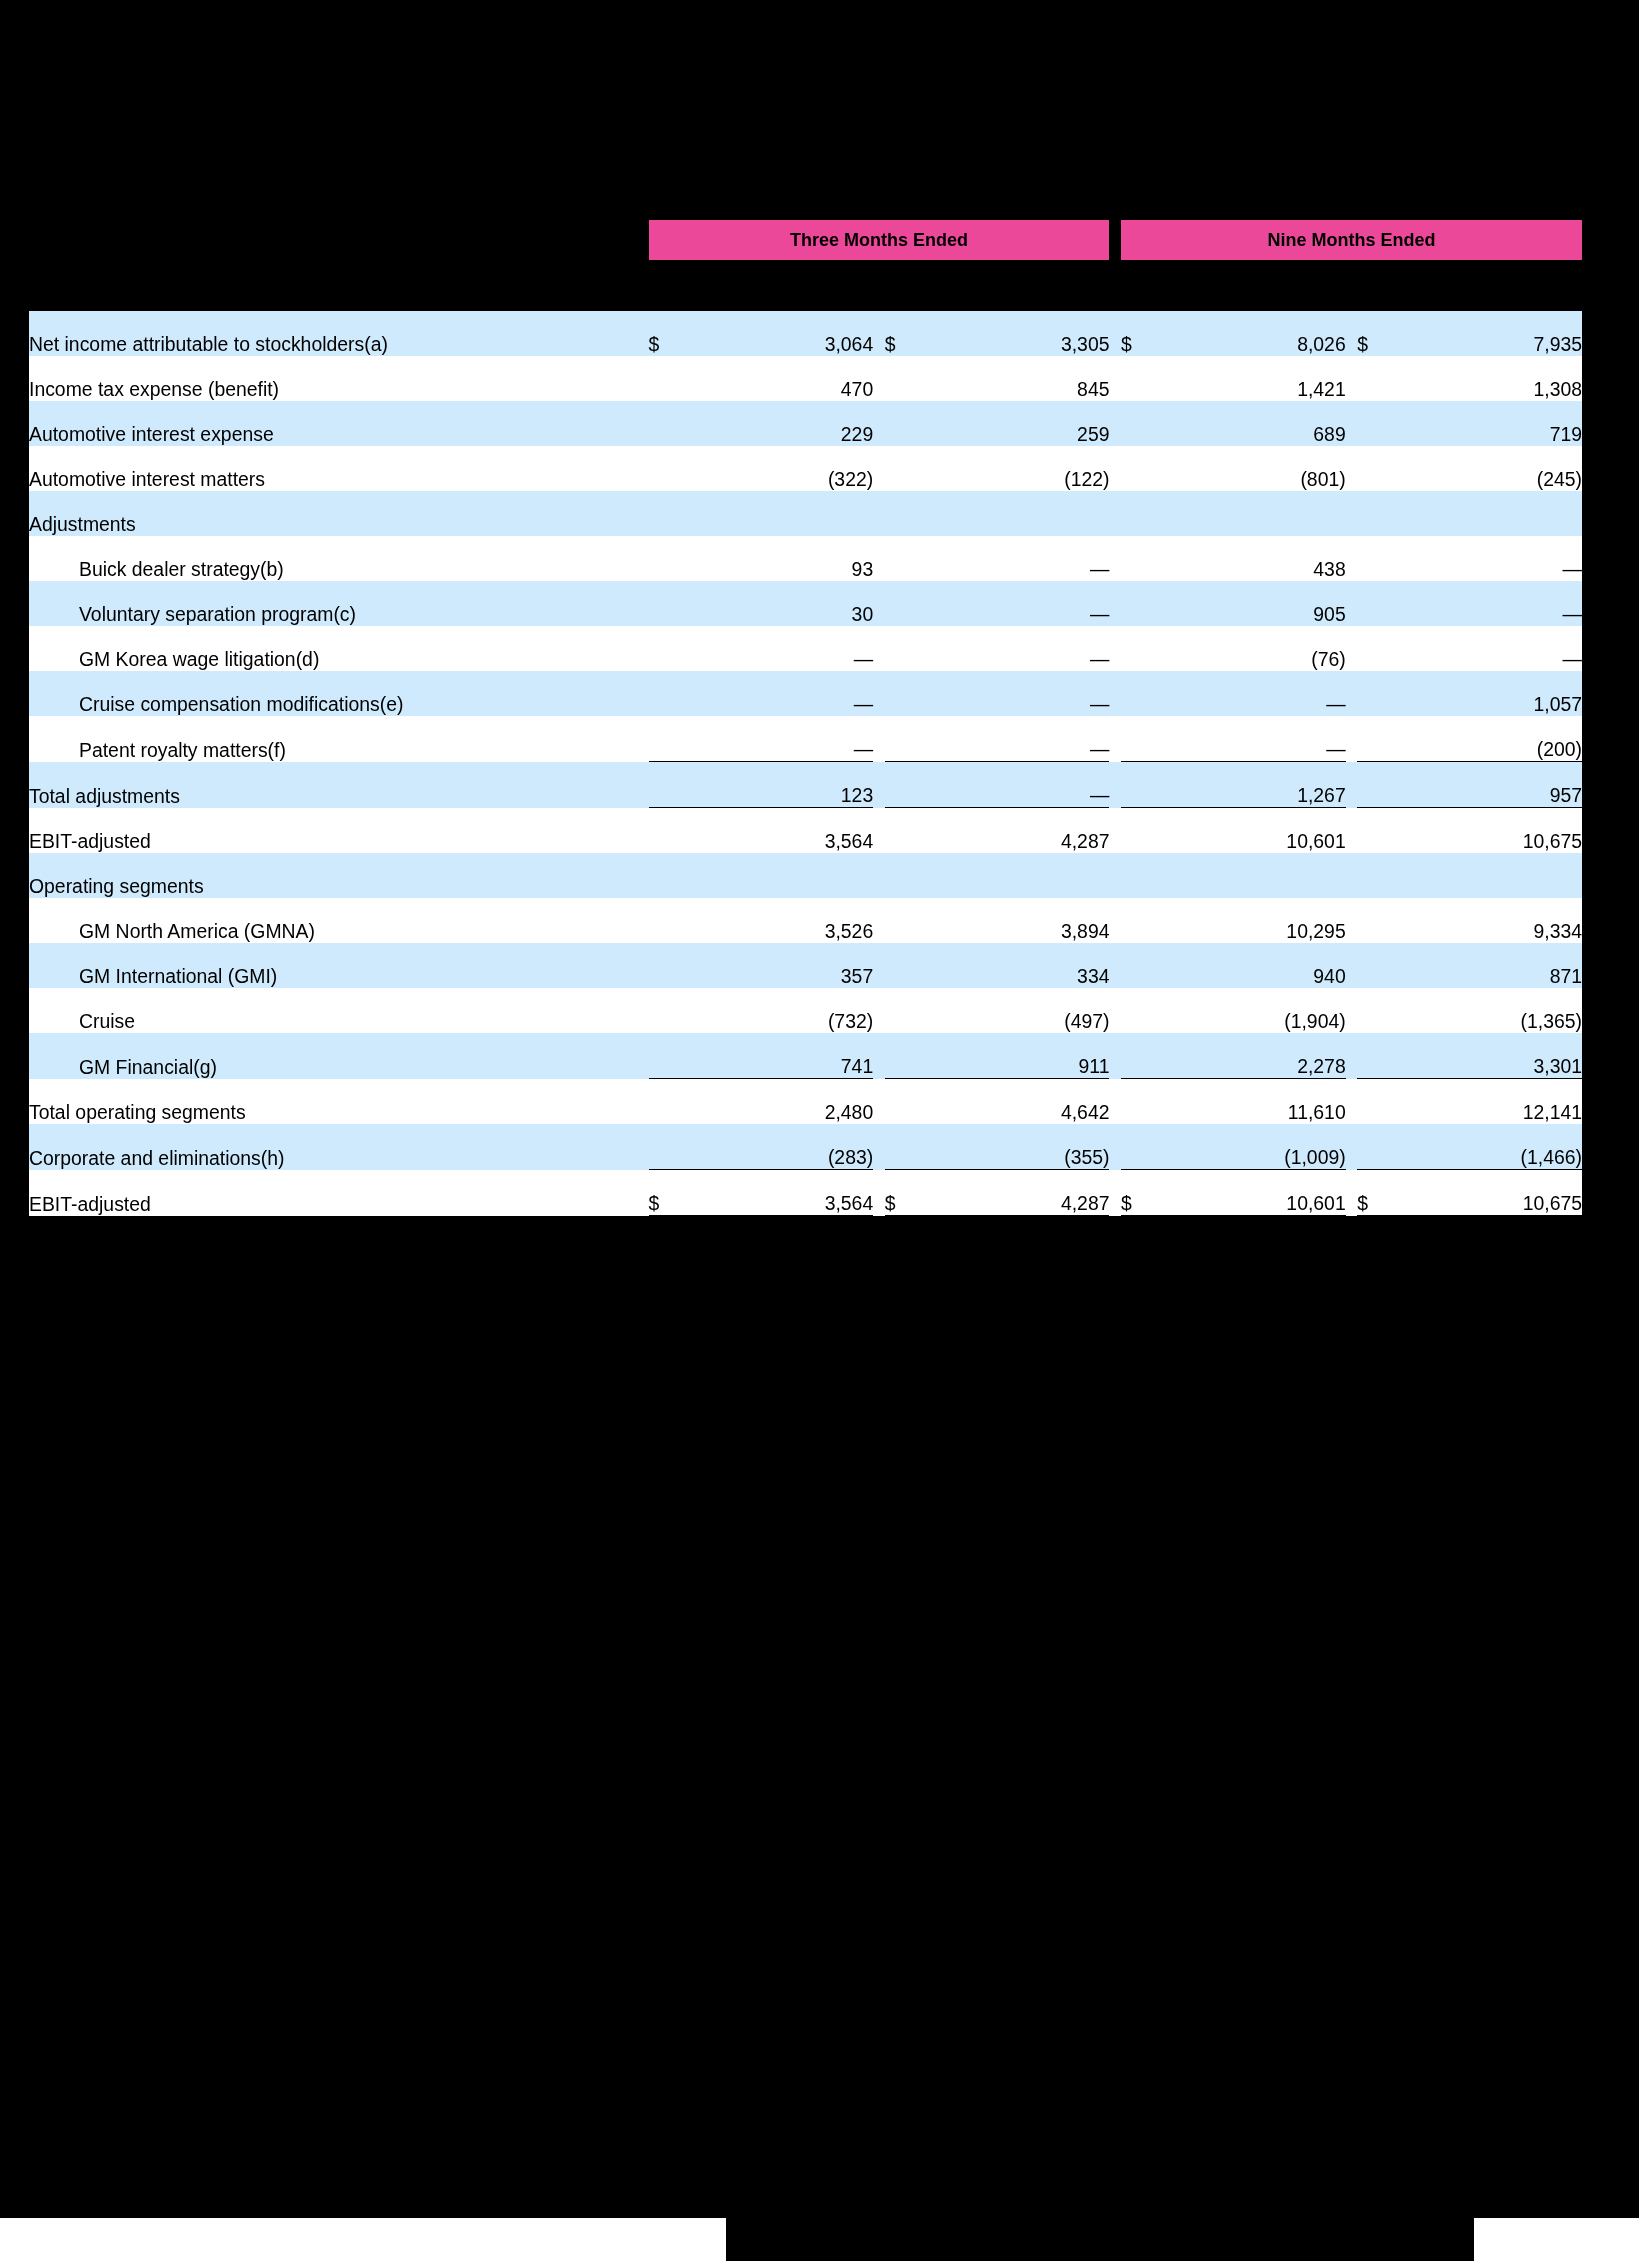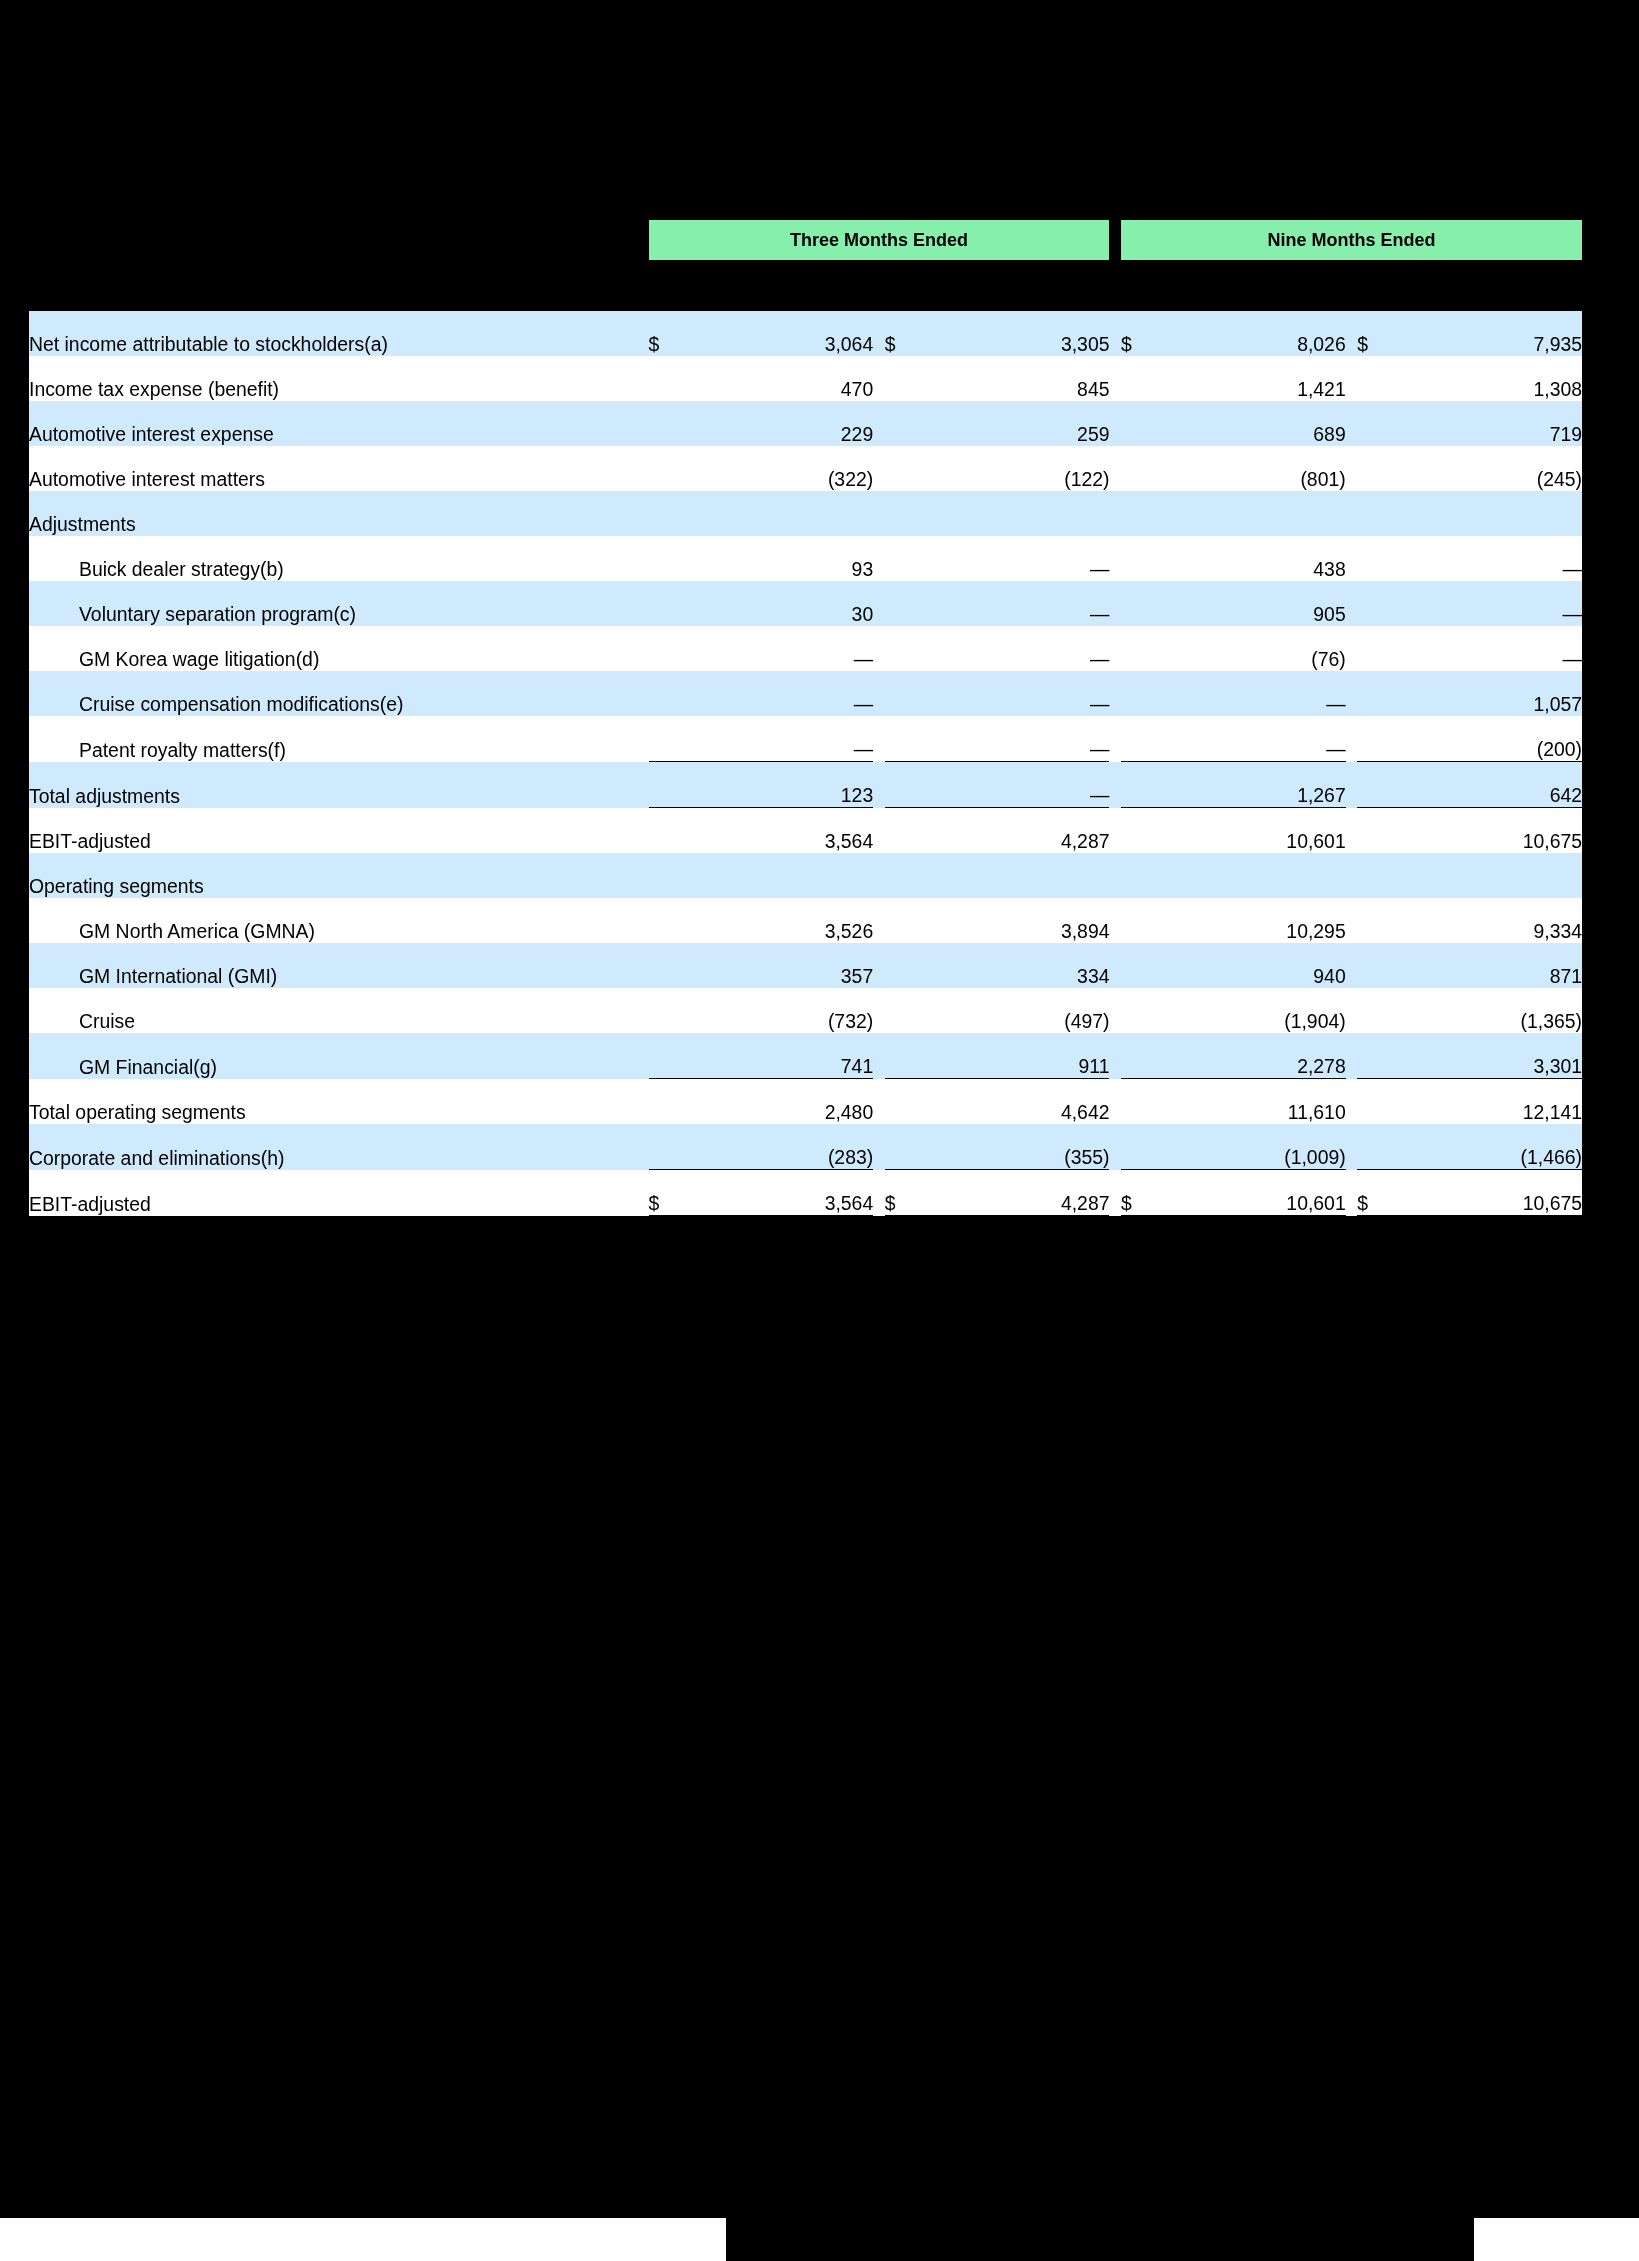--- a/index.html
+++ b/index.html
@@ -57,21 +57,21 @@
   col.c-num    { width: 180px; }
   col.c-gap    { width: 11.5px; }
 
   
   tr.period-head td {
     height: 40px;
     font-size: 18px;
     font-weight: bold;
     text-align: center;
     vertical-align: middle;
-    background: #86efac;
+    background: #ec4899;
   }
   tr.period-head td.blackcell { background: #000000; }
   td.period-underline { border-bottom: 1.4px solid #000000; }
 
   
   tr.black-band td {
     height: 50px;
     background: #000000;
   }
 
@@ -289,21 +289,21 @@
           <td class="cur tl-above"></td>
           <td class="num tl-above">123</td>
           <td></td>
           <td class="cur tl-above"></td>
           <td class="num tl-above">—</td>
           <td></td>
           <td class="cur tl-above"></td>
           <td class="num tl-above">1,267</td>
           <td></td>
           <td class="cur tl-above"></td>
-          <td class="num tl-above">642</td>
+          <td class="num tl-above">957</td>
         </tr>
         <tr class="row plain">
           <td class="label">EBIT-adjusted</td>
           <td class="cur tl-above"></td>
           <td class="num tl-above">3,564</td>
           <td></td>
           <td class="cur tl-above"></td>
           <td class="num tl-above">4,287</td>
           <td></td>
           <td class="cur tl-above"></td>

